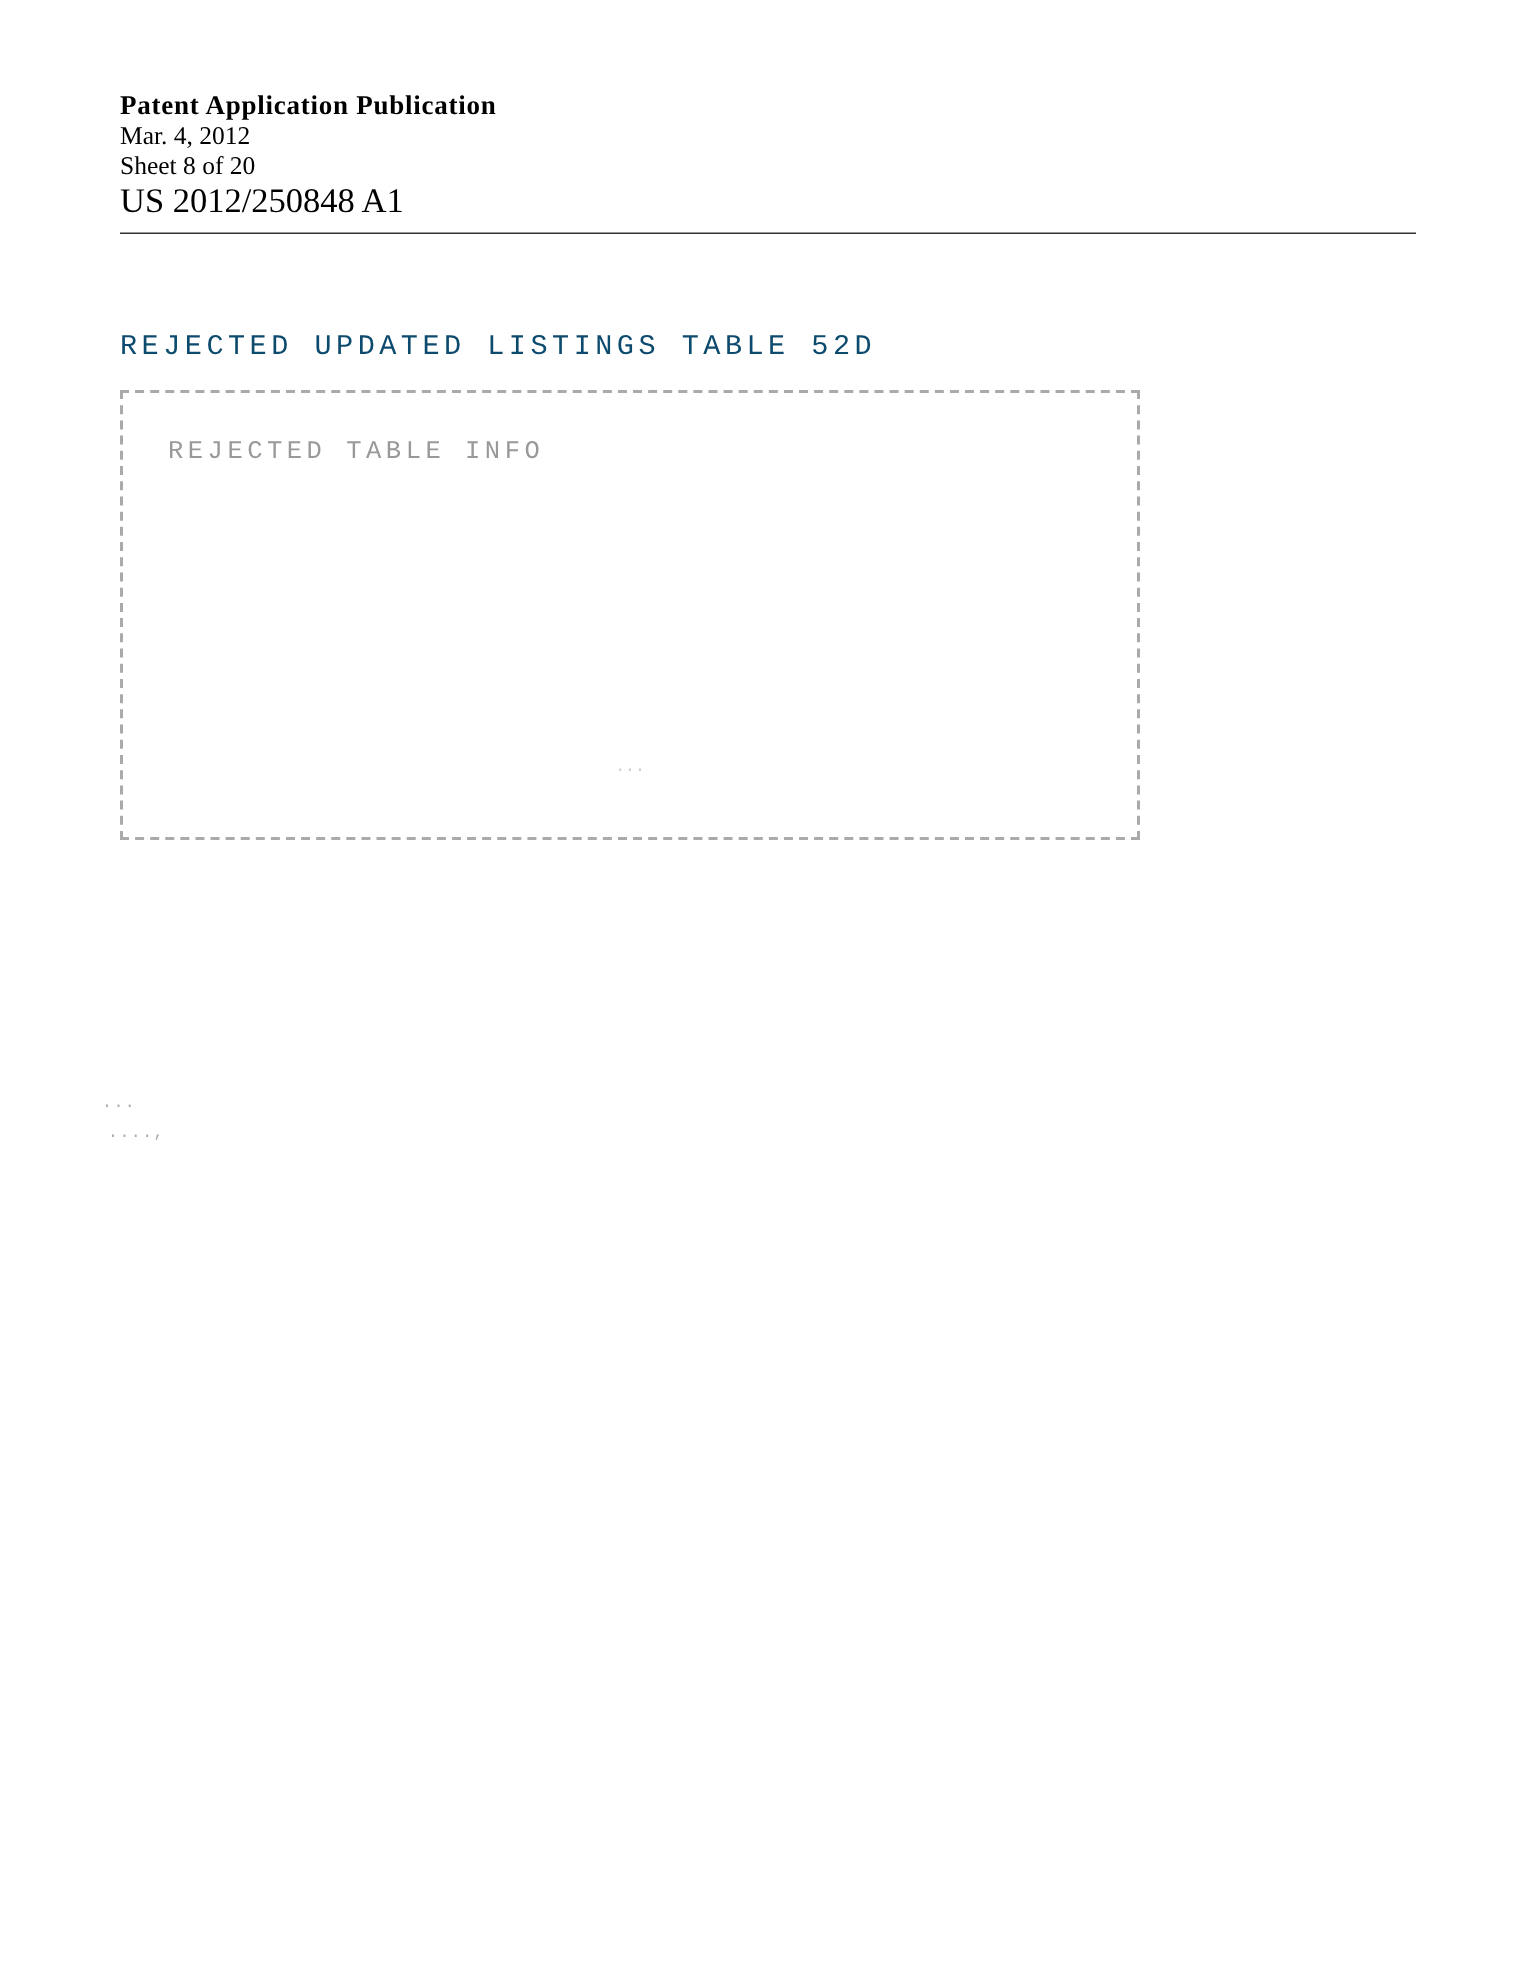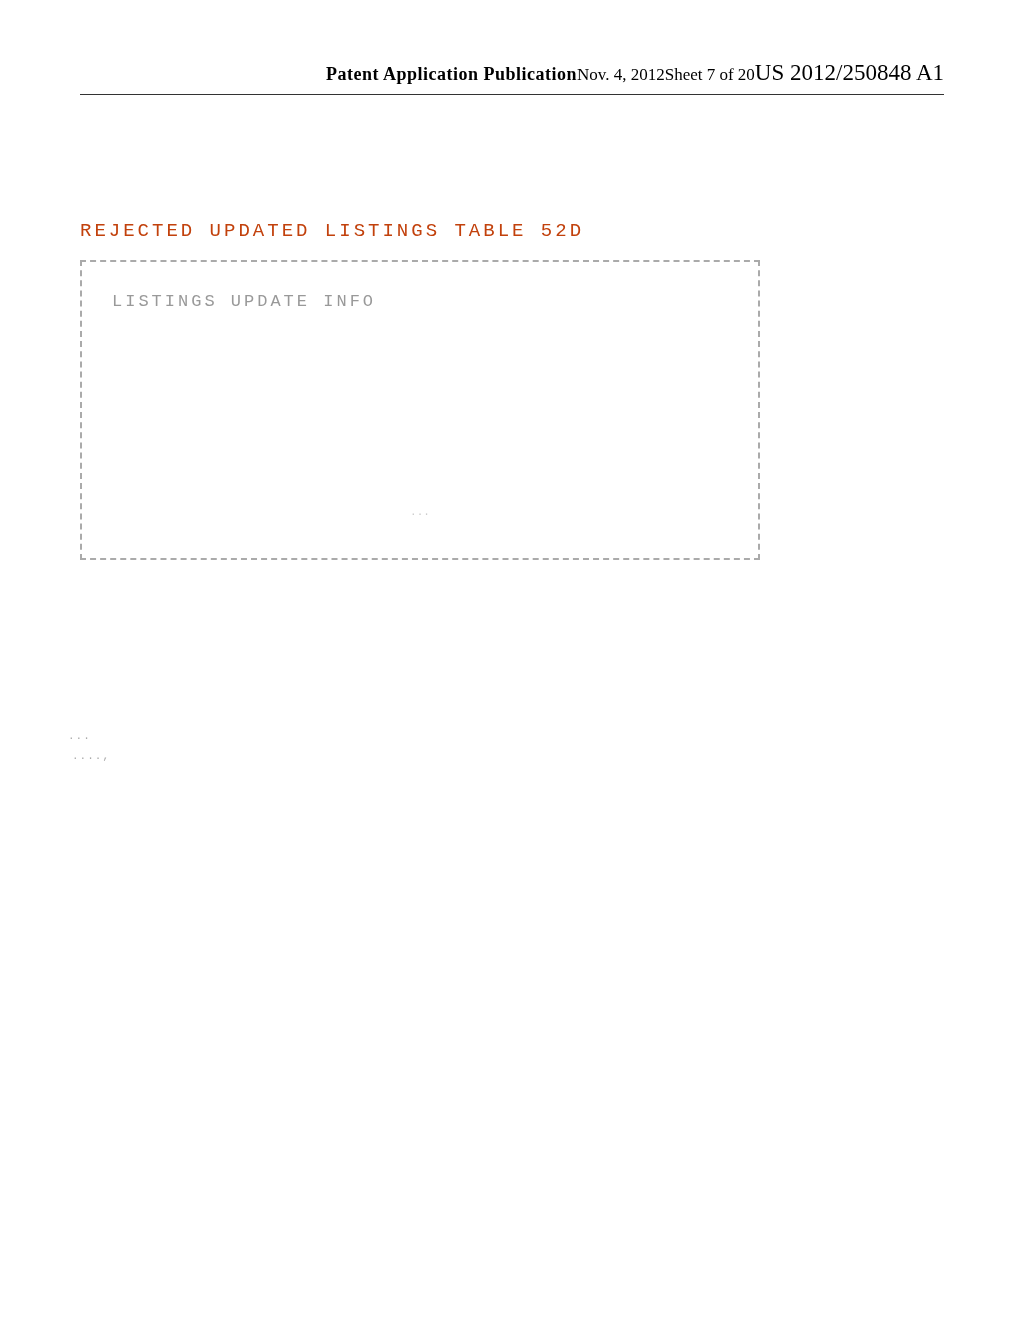--- a/index.html
+++ b/index.html
@@ -19,23 +19,23 @@
 
     .page-container {
       width: 100%;
       height: 100%;
       position: relative;
       padding: 60px 80px;
     }
 
     .header {
       display: flex;
-      flex-direction: row;
+      flex-direction: column;
       align-items: baseline;
-      justify-content: flex-end;
+      justify-content: space-between;
       border-bottom: 1px solid #333;
       padding-bottom: 8px;
       margin-bottom: 20px;
     }
 
     .header-left {
       font-size: 18px;
       font-weight: bold;
       font-family: 'Times New Roman', Times, serif;
       letter-spacing: 0.5px;
@@ -55,21 +55,21 @@
       position: absolute;
       top: 220px;
       left: 80px;
       right: 80px;
     }
 
     .table-title {
       font-family: 'Courier New', Courier, monospace;
       font-size: 19px;
       letter-spacing: 3px;
-      color: #c2410c;
+      color: #0c4a6e;
       margin-bottom: 18px;
       font-weight: normal;
     }
 
     .dashed-box {
       border: 2px dashed #aaa;
       width: 680px;
       height: 300px;
       position: relative;
       padding: 30px 30px;
@@ -125,31 +125,31 @@
       font-family: 'Courier New', Courier, monospace;
     }
   </style>
 </head>
 <body>
 
 <div class="page-container">
 
   <div class="header">
     <span class="header-left">Patent Application Publication</span>
-    <span class="header-center">Nov. 4, 2012</span>
-    <span class="header-center">Sheet 7 of 20</span>
+    <span class="header-center">Mar. 4, 2012</span>
+    <span class="header-center">Sheet 8 of 20</span>
     <span class="header-right">US 2012/250848 A1</span>
   </div>
 
   <div class="diagram-area">
 
     <div class="table-title">REJECTED UPDATED LISTINGS TABLE 52D</div>
 
     <div class="dashed-box">
-      <div class="box-inner-label">LISTINGS UPDATE INFO</div>
+      <div class="box-inner-label">REJECTED TABLE INFO</div>
       <div class="inner-small-text">...</div>
     </div>
 
   </div>
 
   <div class="small-dot-1">...</div>
   <div class="small-dot-2">....,</div>
 
 
 </div>

